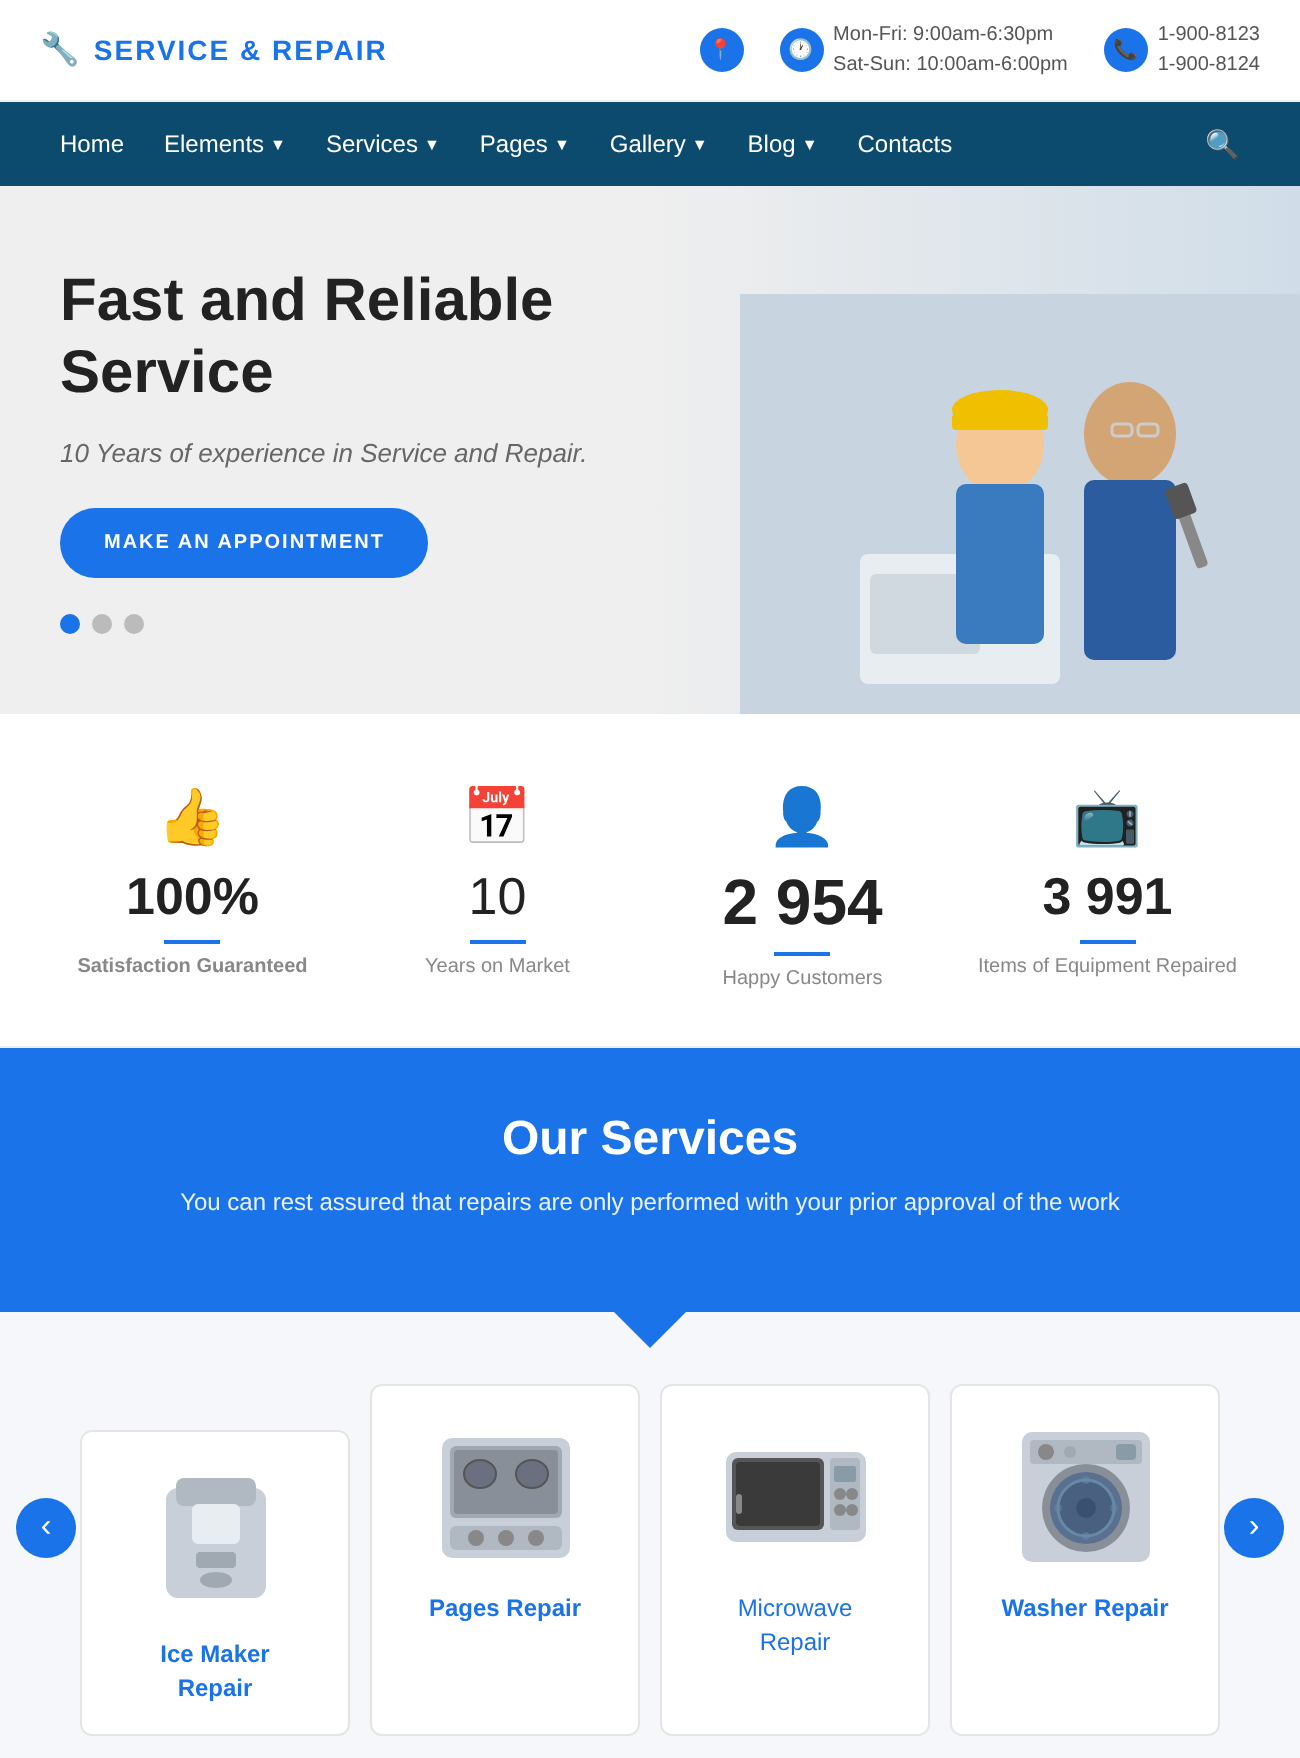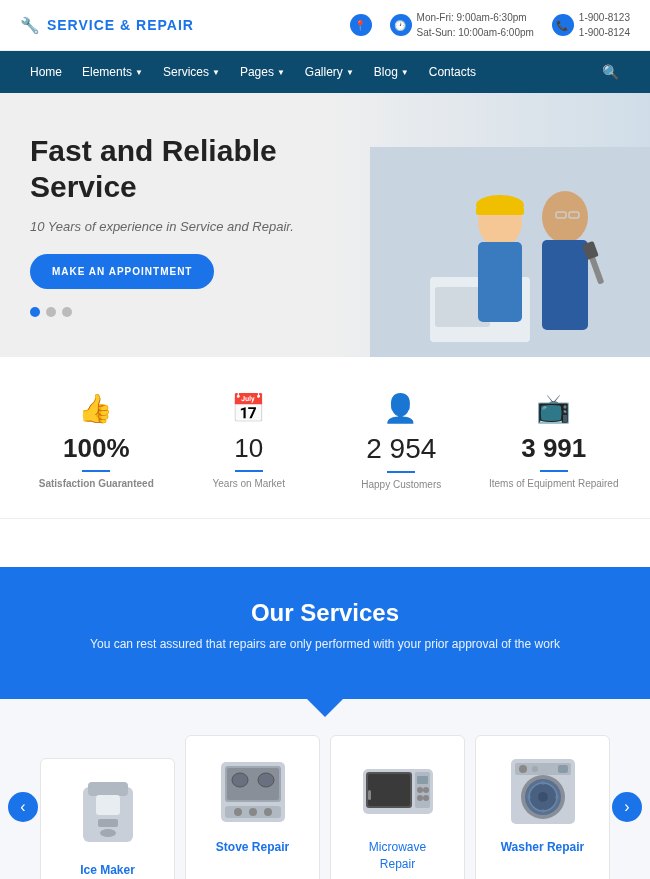--- a/index.html
+++ b/index.html
@@ -95,33 +95,33 @@
     <div style="font-size:10px;color:#888;font-weight:bold;">Satisfaction Guaranteed</div>
   </div>
   <div style="text-align:center;flex:1;">
     <div style="font-size:28px;color:#1a73e8;margin-bottom:8px;">📅</div>
     <div style="font-size:26px;font-weight:400;color:#222;">10</div>
     <div style="width:28px;height:2px;background:#1a73e8;margin:6px auto;"></div>
     <div style="font-size:10px;color:#888;">Years on Market</div>
   </div>
   <div style="text-align:center;flex:1;">
     <div style="font-size:28px;color:#1a73e8;margin-bottom:8px;">👤</div>
-    <div style="font-size:28px;font-weight:400;color:#222;">2 954</div>
+    <div style="font-size:32px;font-weight:700;color:#222;">2 954</div>
     <div style="width:28px;height:2px;background:#1a73e8;margin:6px auto;"></div>
     <div style="font-size:10px;color:#888;">Happy Customers</div>
   </div>
   <div style="text-align:center;flex:1;">
     <div style="font-size:28px;color:#1a73e8;margin-bottom:8px;">📺</div>
     <div style="font-size:26px;font-weight:700;color:#222;">3 991</div>
     <div style="width:28px;height:2px;background:#1a73e8;margin:6px auto;"></div>
     <div style="font-size:10px;color:#888;">Items of Equipment Repaired</div>
   </div>
 </div>
 
-<div style="background:#1a73e8;text-align:center;padding:32px 20px 48px;position:relative;margin-top:48px;">
+<div style="background:#1a73e8;text-align:center;padding:32px 20px 48px;position:relative;">
   <h2 style="color:#fff;font-size:24px;font-weight:700;margin-bottom:10px;">Our Services</h2>
   <p style="color:rgba(255,255,255,0.9);font-size:12px;">You can rest assured that repairs are only performed with your prior approval of the work</p>
   <div style="position:absolute;bottom:-18px;left:50%;transform:translateX(-50%);width:0;height:0;border-left:22px solid transparent;border-right:22px solid transparent;border-top:22px solid #1a73e8;z-index:3;"></div>
 </div>
 
 <div style="background:#f5f7fa;padding:36px 40px 10px;position:relative;">
   <button style="position:absolute;top:50%;left:8px;transform:translateY(-60%);background:#1a73e8;color:#fff;border:none;border-radius:50%;width:30px;height:30px;font-size:16px;cursor:pointer;display:flex;align-items:center;justify-content:center;z-index:5;">‹</button>
   <div style="display:flex;justify-content:space-between;align-items:stretch;gap:10px;">
 
     <div style="background:#fff;border:1px solid #e5e5e5;border-radius:6px;flex:1;text-align:center;padding:18px 8px 14px;margin-top:23px;">
@@ -145,21 +145,21 @@
           <rect x="14" y="14" width="52" height="32" rx="2" fill="#888f98"></rect>
 
           <ellipse cx="27" cy="26" rx="8" ry="7" fill="#6a7080" stroke="#555" stroke-width="1"></ellipse>
           <ellipse cx="53" cy="26" rx="8" ry="7" fill="#6a7080" stroke="#555" stroke-width="1"></ellipse>
           <rect x="12" y="52" width="56" height="12" rx="3" fill="#b0b8c2"></rect>
           <circle cx="25" cy="58" r="4" fill="#888"></circle>
           <circle cx="40" cy="58" r="4" fill="#888"></circle>
           <circle cx="55" cy="58" r="4" fill="#888"></circle>
         </svg>
       </div>
-      <div style="color:#1a73e8;font-size:12px;font-weight:600;line-height:1.4;">Stove Repair</div>
+      <div style="color:#1a73e8;font-size:12px;font-weight:600;line-height:1.4;">Pages Repair</div>
     </div>
 
     <div style="background:#fff;border:1px solid #e5e5e5;border-radius:6px;flex:1;text-align:center;padding:18px 8px 14px;">
       <div style="width:80px;height:75px;margin:0 auto 10px;display:flex;align-items:center;justify-content:center;">
         <svg viewBox="0 0 80 75" xmlns="http://www.w3.org/2000/svg" width="80" height="75">
           <rect x="5" y="15" width="70" height="45" rx="5" fill="#c8cfd8"></rect>
           <rect x="8" y="18" width="46" height="36" rx="3" fill="#555"></rect>
           <rect x="10" y="20" width="42" height="32" rx="2" fill="#333" opacity="0.8"></rect>
 
           <rect x="10" y="36" width="3" height="10" rx="1.5" fill="#888"></rect>

